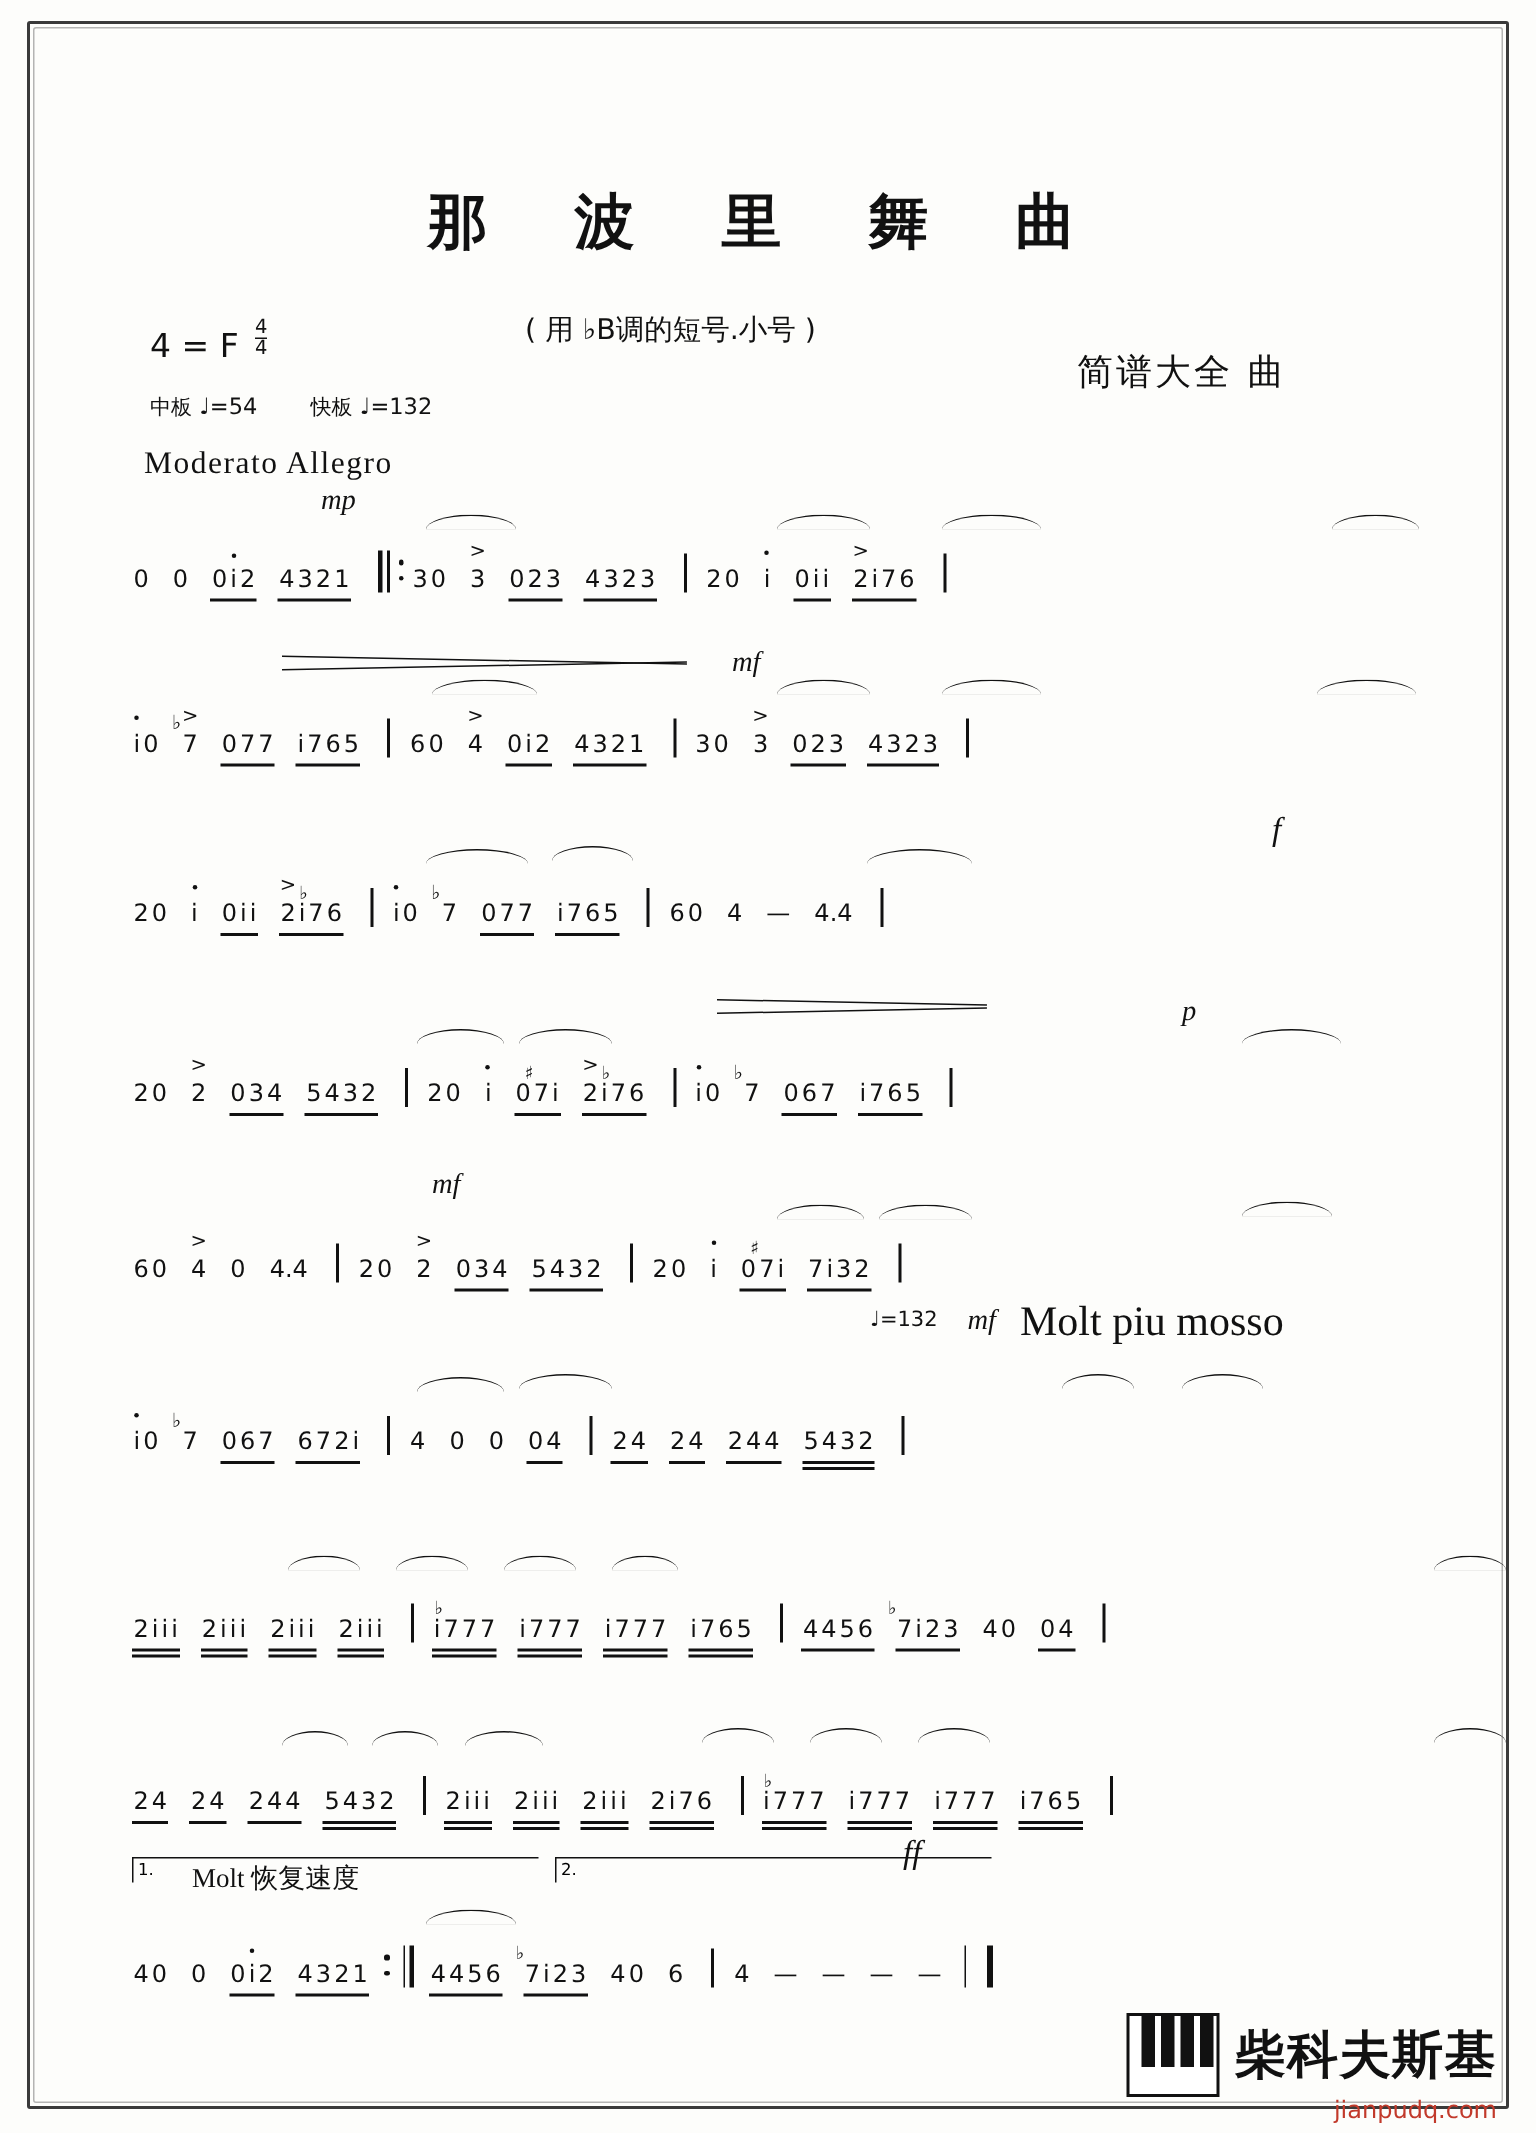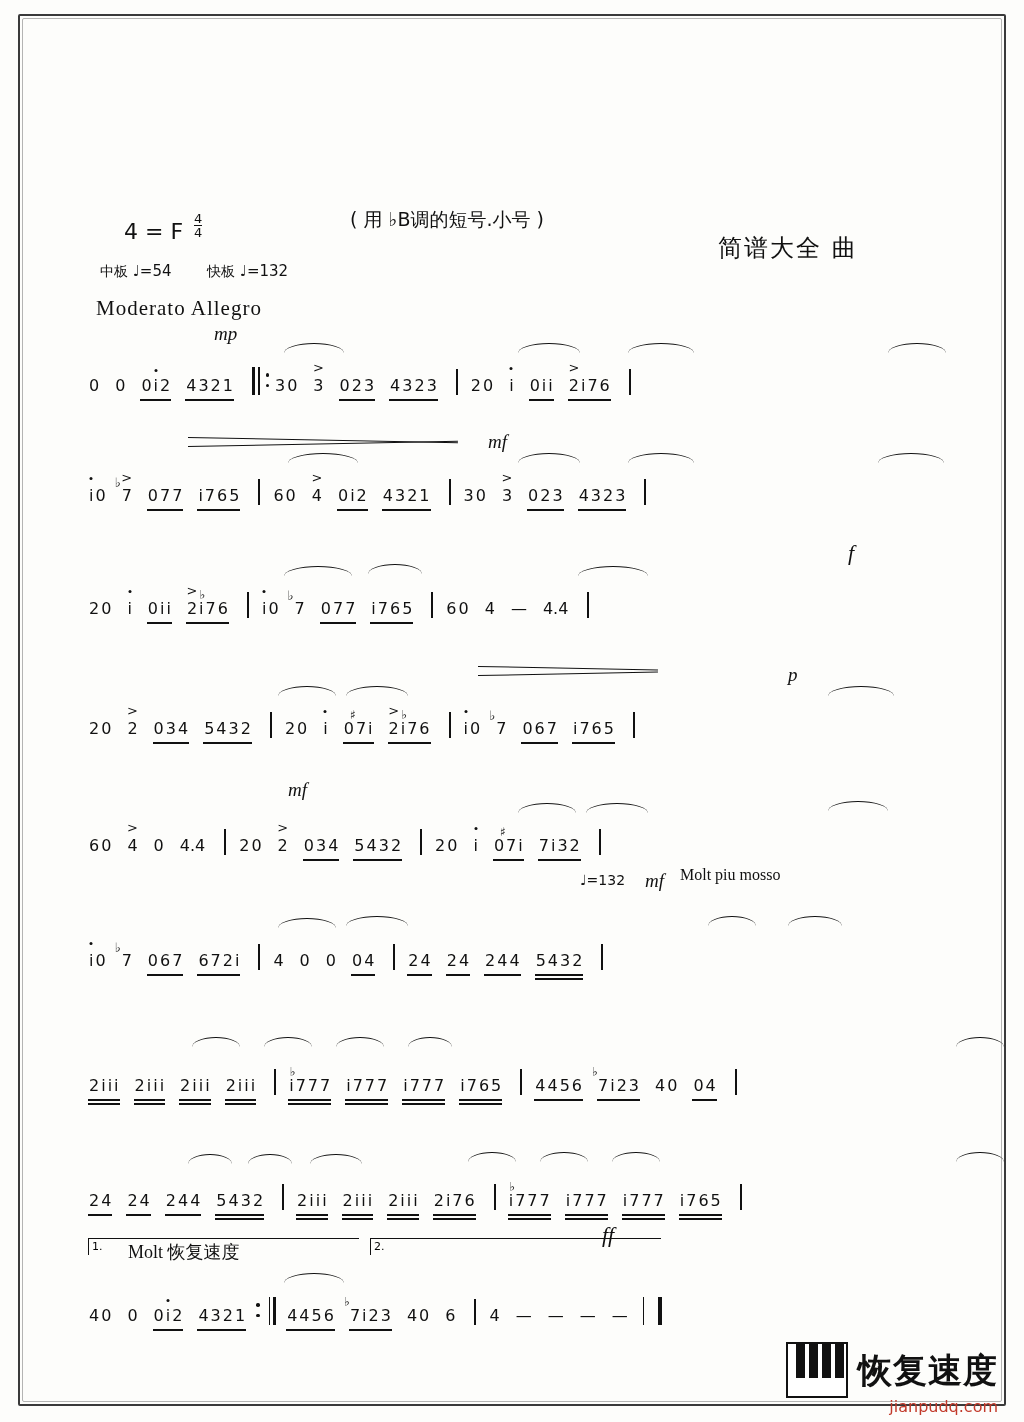--- a/index.html
+++ b/index.html
@@ -67,21 +67,20 @@
     font-family: "DejaVu Sans", sans-serif;
     letter-spacing: 2px;
   }
   .keysig {
     position: absolute;
     top: 212px;
     left: 100px;
     font-size: 22px;
     color: #111;
     font-family: "DejaVu Sans", sans-serif;
-    margin-left: 24px;
   }
   .keysig .frac {
     display: inline-block;
     font-size: 13px;
     line-height: 1;
     text-align: center;
     vertical-align: 2px;
     margin-left: 4px;
   }
   .keysig .frac i { font-style: normal; display:block; }
@@ -301,20 +300,21 @@
     color: #c23a2b;
   }
 </style>
 </head>
 <body>
 
 <div class="page">
   <div class="frame"></div>
   <div class="frame inner2"></div>
 
+  <div class="title">那 波 里 舞 曲</div>
   <div class="subtitle">( 用 ♭B调的短号.小号 )</div>
   <div class="composer">简谱大全 曲</div>
 
   <div class="keysig">
     <span>4 = F</span>
     <span class="frac">
       <i class="num">4</i>
       <i class="den">4</i>
     </span>
   </div>
@@ -452,21 +452,21 @@
       <span class="grp"><span class="nb">2</span><span class="nb">0</span></span>
       <span class="grp"><span class="nb">i<em class="dotup" style="position:absolute;top:-9px;left:50%;transform:translateX(-50%);width:3px;height:3px;background:#111;border-radius:50%;"></em></span></span>
       <span class="grp beam"><span class="nb">0</span><span class="nb"><em class="flat" style="position:absolute;top:-11px;left:-5px;font-size:12px;">♯</em>7</span><span class="nb">i</span></span>
       <span class="grp beam"><span class="nb">7</span><span class="nb">i</span><span class="nb">3</span><span class="nb">2</span></span>
       <span class="bar"></span>
     </div>
   </div>
 
   <div class="txt" style="left:580px; top:872px; font-size:14px; font-family:'DejaVu Sans',sans-serif;">♩=132</div>
   <div class="txt" style="left:645px; top:870px; font-size:19px; font-style:italic;">mf</div>
-  <div class="txt" style="left:680px; top:866px; font-size:16px;">Molt  piu mosso</div>
+  <div class="txt" style="left:680px; top:866px; font-size:28px;">Molt  piu mosso</div>
 
   <div class="system" style="top:920px;">
     <div class="slur" style="left:190px; top:-2px; width:58px;"></div>
     <div class="slur" style="left:258px; top:-4px; width:62px;"></div>
     <div class="slur" style="left:620px; top:-4px; width:48px;"></div>
     <div class="slur" style="left:700px; top:-4px; width:54px;"></div>
     <div class="sys-line">
       <span class="grp"><span class="nb">i<em class="dotup" style="position:absolute;top:-9px;left:50%;transform:translateX(-50%);width:3px;height:3px;background:#111;border-radius:50%;"></em></span><span class="nb">0</span></span>
       <span class="grp"><span class="nb"><em class="flat" style="position:absolute;top:-11px;left:-6px;font-size:13px;">♭</em>7</span></span>
       <span class="grp beam"><span class="nb">0</span><span class="nb">6</span><span class="nb">7</span></span>
@@ -577,16 +577,16 @@
     </div>
   </div>
 
   <div class="logo">
     <div class="piano">
       <i style="left:8px;"></i>
       <i style="left:21px;"></i>
       <i style="left:34px;"></i>
       <i style="left:47px;"></i>
     </div>
-    <div class="logo-text">恢复速度</div>
+    <div class="logo-text">柴科夫斯基</div>
   </div>
   <div class="logo-url">jianpudq.com</div>
 </div>
 
 </body></html>

